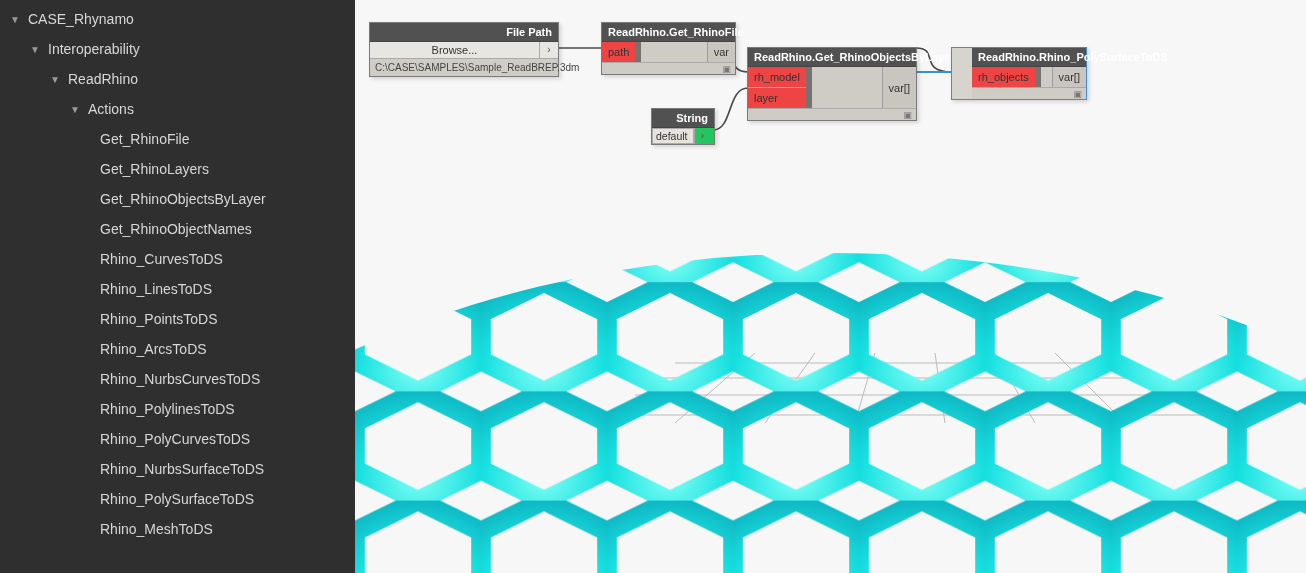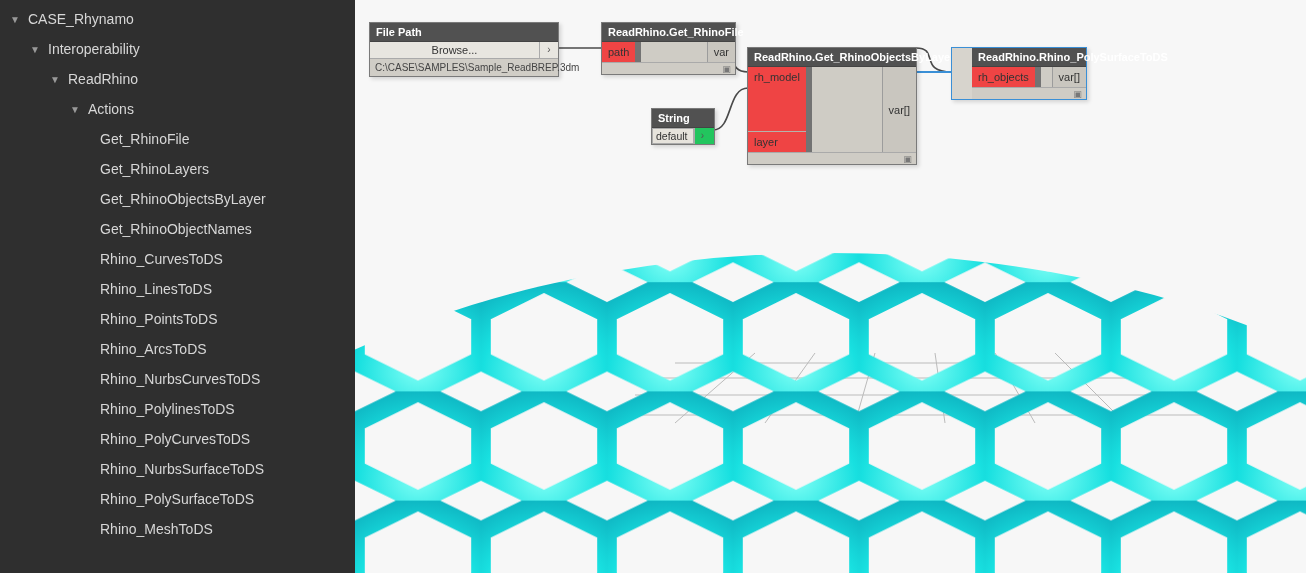--- a/index.html
+++ b/index.html
@@ -64,21 +64,21 @@
     position: absolute;
     background: #d7d4cd;
     border: 1px solid #7a7a7a;
     font-size: 11px;
     box-shadow: 2px 2px 4px rgba(0,0,0,0.15);
   }
   .node.selected { border: 1.5px solid #3a8fd6; }
   .node-header {
     background: #515151;
     color: #fff;
-    text-align: left;
+    text-align: right;
     padding: 3px 6px;
     font-size: 11px;
     font-weight: 600;
     border-bottom: 1px solid #444;
     white-space: nowrap;
   }
   .node-row {
     display: flex;
     align-items: stretch;
   }
@@ -291,21 +291,21 @@
     <div class="node-header">String</div>
     <div class="string-body">
       <input class="string-input" value="default" style="">
       <div class="string-chevron">›</div>
     </div>
   </div>
 
   <div class="node" style="left:392px; top:47px; width:170px;">
     <div class="node-header">ReadRhino.Get_RhinoObjectsByLayer</div>
     <div class="node-row">
-      <div class="node-body-left" style="display:flex;flex-direction:column;gap:44px;">
+      <div class="node-body-left" style="display:flex;flex-direction:column;">
         <div class="port">rh_model</div>
         <div class="port" style="border-top:1px solid #b5b2ab">layer</div>
       </div>
       <div style="flex:1;background:#cfccc5"></div>
       <div class="node-body-right port right">var[]</div>
     </div>
     <div class="node-footer">
         <span class="chev">▣</span>
       </div>
   </div>

